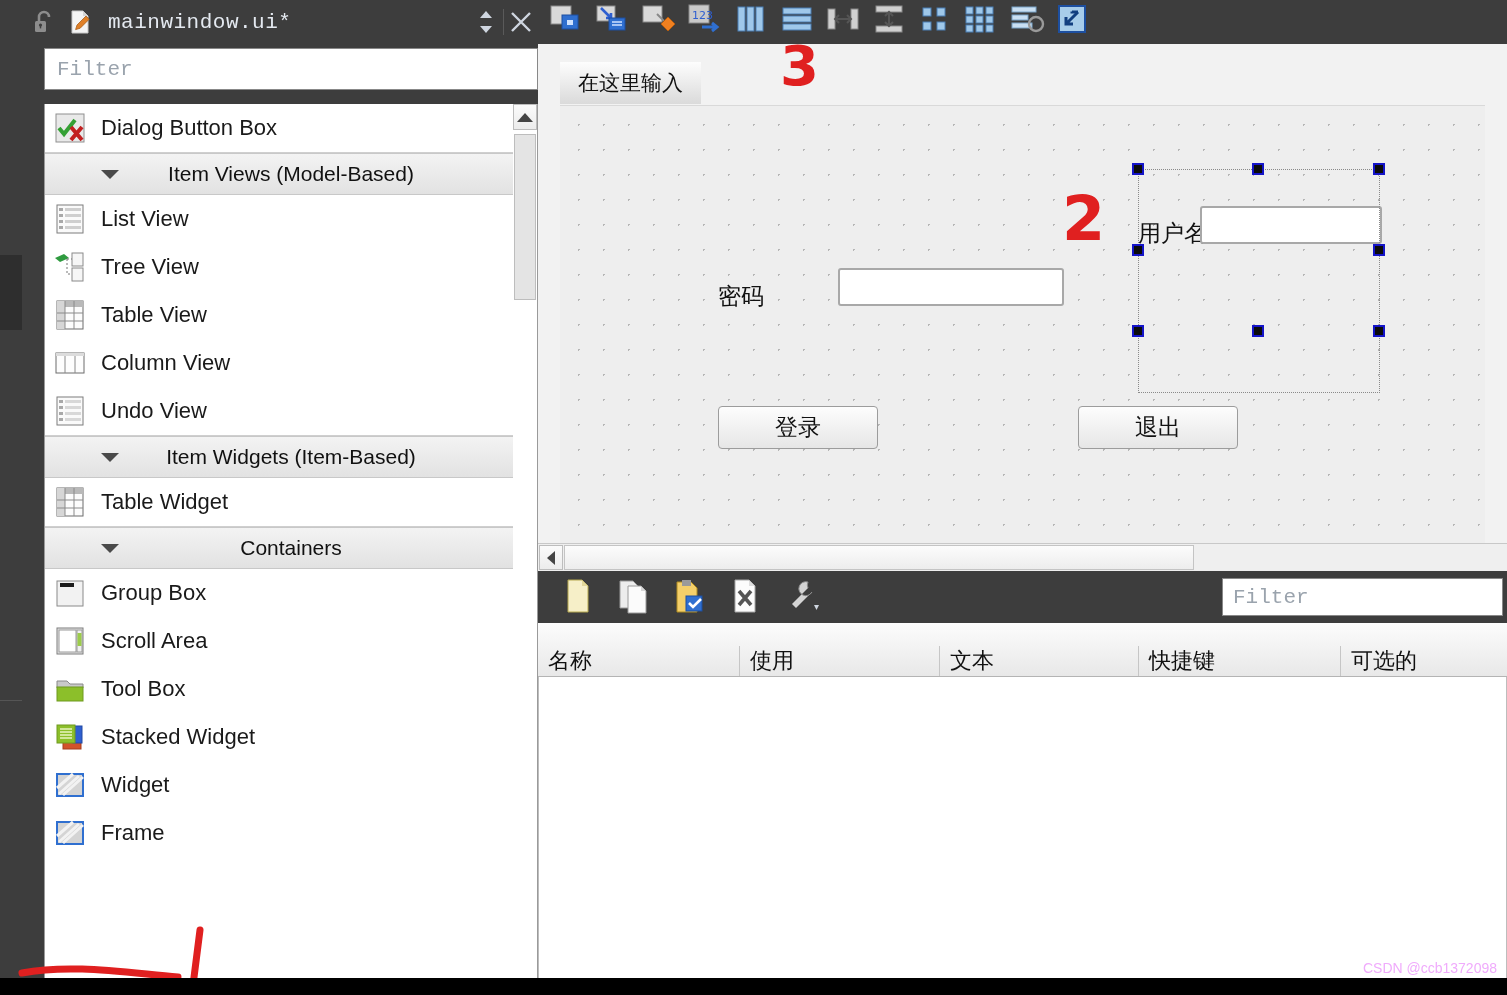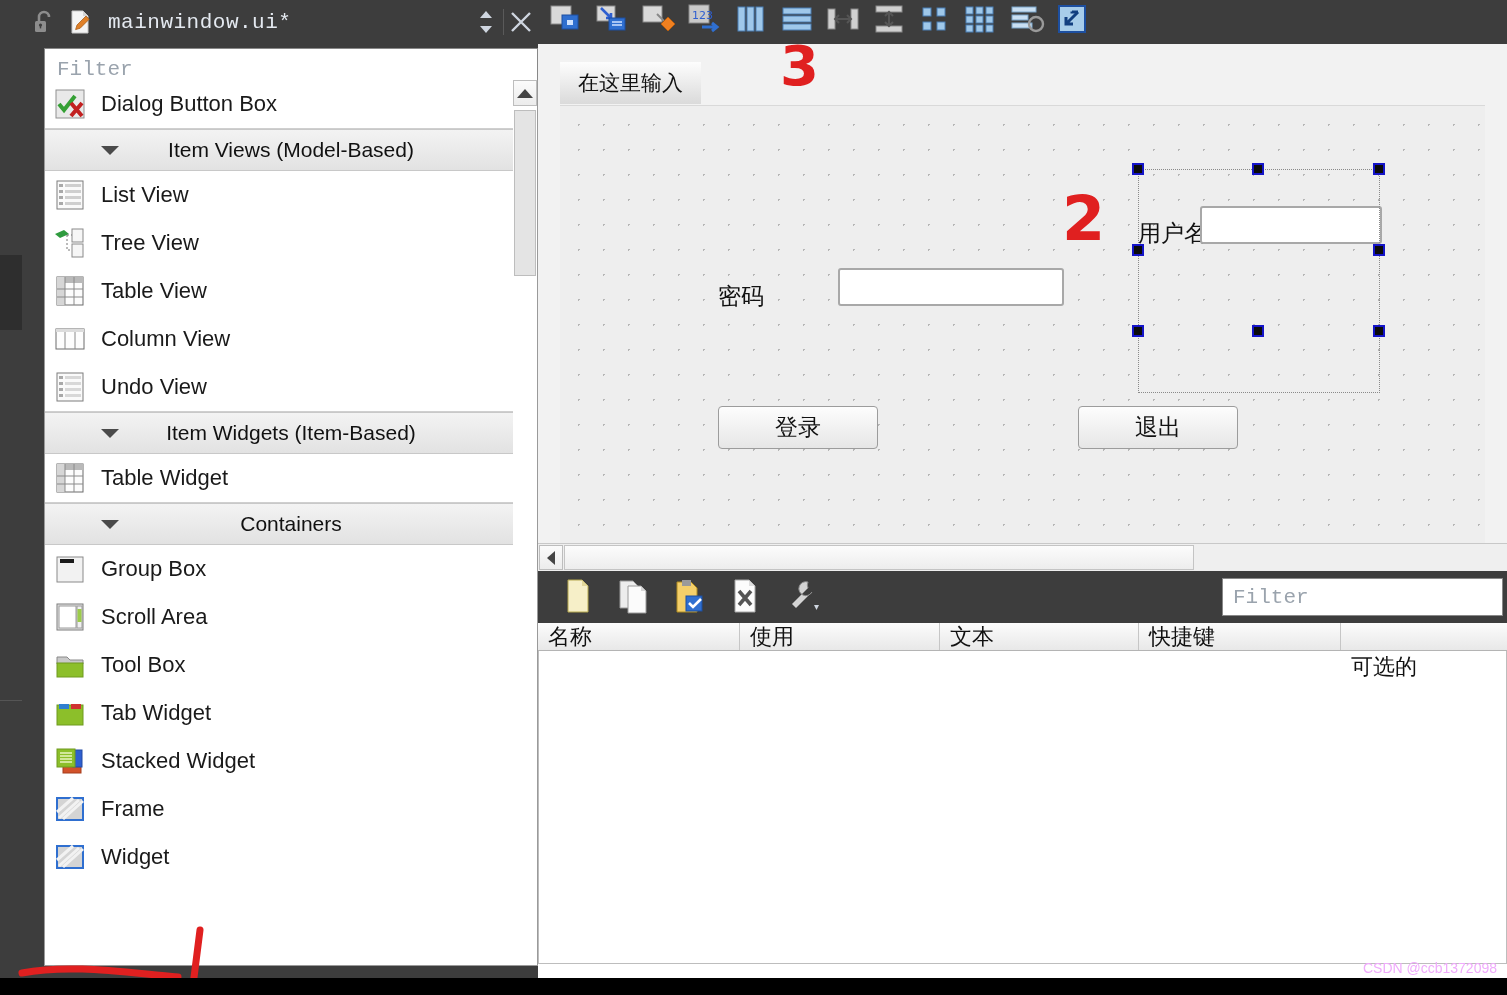--- a/index.html
+++ b/index.html
@@ -35,21 +35,21 @@
     position:absolute; left:22px; top:48px; width:494px; height:42px;
     background:#fff; border:1px solid #888;
     display:flex; align-items:center; padding-left:12px;
   }
   .filter-box .ph {
     font-family:"Liberation Mono","DejaVu Sans Mono",monospace;
     font-size:21px; color:#9aa3ad;
   }
 
   .wlist {
-    position:absolute; left:22px; top:80px; width:494px; height:886px;
+    position:absolute; left:22px; top:104px; width:494px; height:886px;
     background:#fff; border:1px solid #9a9a9a; border-top:none; overflow:hidden;
   }
   .w-item { height:48px; display:flex; align-items:center; padding-left:8px; background:#fff; }
   .w-item .lbl { font-size:22px; color:#1a1a1a; margin-left:14px; }
   .w-sep { height:1px; background:#cfcfcf; }
   .w-group {
     height:42px; background:linear-gradient(#f3f3f3,#e2e2e2);
     border-top:1px solid #c8c8c8; border-bottom:1px solid #c8c8c8;
     display:flex; align-items:center; position:relative;padding-left:24px;
   }
@@ -127,21 +127,21 @@
     display:flex; align-items:center; gap:16px; padding-left:22px;
   }
   .a-btn { width:40px; height:40px; position:relative; flex:none; }
   .afilter {
     position:absolute; right:4px; top:7px; width:281px; height:38px;
     background:#fff; border:1px solid #888; display:flex; align-items:center; padding-left:10px;
   }
   .afilter .ph { font-family:"Liberation Mono","DejaVu Sans Mono",monospace; font-size:21px; color:#9aa3ad; }
 
   .atable { position:absolute; left:538px; top:623px; width:969px; height:355px; background:#fff; }
-  .athead { display:flex; height:28px; background:linear-gradient(#fcfcfc,#e8e8e8); border-bottom:1px solid #b4b4b4; }
+  .athead { display:flex; height:54px; background:linear-gradient(#fcfcfc,#e8e8e8); border-bottom:1px solid #b4b4b4;align-items:flex-end; }
   .athead .th {
     display:flex; align-items:center; padding-left:10px;
     font-family:"DejaVu Sans", sans-serif; font-size:22px; color:#111;
     border-right:1px solid #c6c6c6;
   }
   .atbody { height:313px; background:#fff; border:1px solid #bdbdbd; border-top:none; }
 
   
   .bottom-strip { position:absolute; left:0; bottom:0; width:1507px; height:17px; background:#000; }
 
@@ -341,61 +341,51 @@
       <div class="w-item">
         <span class="ic">
           <svg width="34" height="34" viewBox="0 0 34 34">
             <path d="M4 9 h10 l3 3 h13 v4 H4 Z" fill="#c9c9c9" stroke="#8a8a8a"></path>
             <rect x="4" y="15" width="26" height="14" fill="#8cbf2a" stroke="#6f9a1e"></rect>
           </svg>
         </span>
         <span class="lbl">Tool Box</span>
       </div>
 
-      <div class="w-item">
-        <span class="ic">
-          <svg width="34" height="34" viewBox="0 0 34 34">
-            <rect x="4" y="9" width="26" height="20" fill="#8cbf2a" stroke="#6f9a1e"></rect>
-            <rect x="6" y="8" width="10" height="5" fill="#2f7fd0"></rect>
-            <rect x="18" y="8" width="10" height="5" fill="#d03232"></rect>
-          </svg>
-        </span>
-        <span class="lbl">Tab Widget</span>
-      </div>
 
       <div class="w-item">
         <span class="ic">
           <svg width="34" height="34" viewBox="0 0 34 34">
             <rect x="10" y="16" width="18" height="13" fill="#d2522a" stroke="#a63c1c"></rect>
             <rect x="20" y="6" width="9" height="17" fill="#2f5fd0" stroke="#224aa3"></rect>
             <rect x="4" y="5" width="18" height="18" fill="#8cbf2a" stroke="#6f9a1e"></rect>
             <path d="M7 9 H19 M7 12 H19 M7 15 H19 M7 18 H19" stroke="#e8f5c0" stroke-width="1.6"></path>
           </svg>
         </span>
         <span class="lbl">Stacked Widget</span>
       </div>
 
       <div class="w-item">
         <span class="ic">
           <svg width="34" height="34" viewBox="0 0 34 34">
             <rect x="4" y="6" width="26" height="22" fill="#d4d4d4" stroke="#2f6fd0" stroke-width="2"></rect>
             <path d="M6 26 L26 8 M10 27 L30 9 M4 20 L20 6" stroke="#f2f2f2" stroke-width="3"></path>
           </svg>
         </span>
-        <span class="lbl">Frame</span>
+        <span class="lbl">Widget</span>
       </div>
 
       <div class="w-item">
         <span class="ic">
           <svg width="34" height="34" viewBox="0 0 34 34">
             <rect x="4" y="6" width="26" height="22" fill="#d4d4d4" stroke="#2f6fd0" stroke-width="2"></rect>
             <path d="M6 26 L26 8 M10 27 L30 9 M4 20 L20 6" stroke="#f2f2f2" stroke-width="3"></path>
           </svg>
         </span>
-        <span class="lbl">Widget</span>
+        <span class="lbl">Frame</span>
       </div>
 
       <div class="wscroll">
         <div class="up">
             <i></i>
           </div>
         <div class="thumb"></div>
       </div>
     </div>
   </div>

